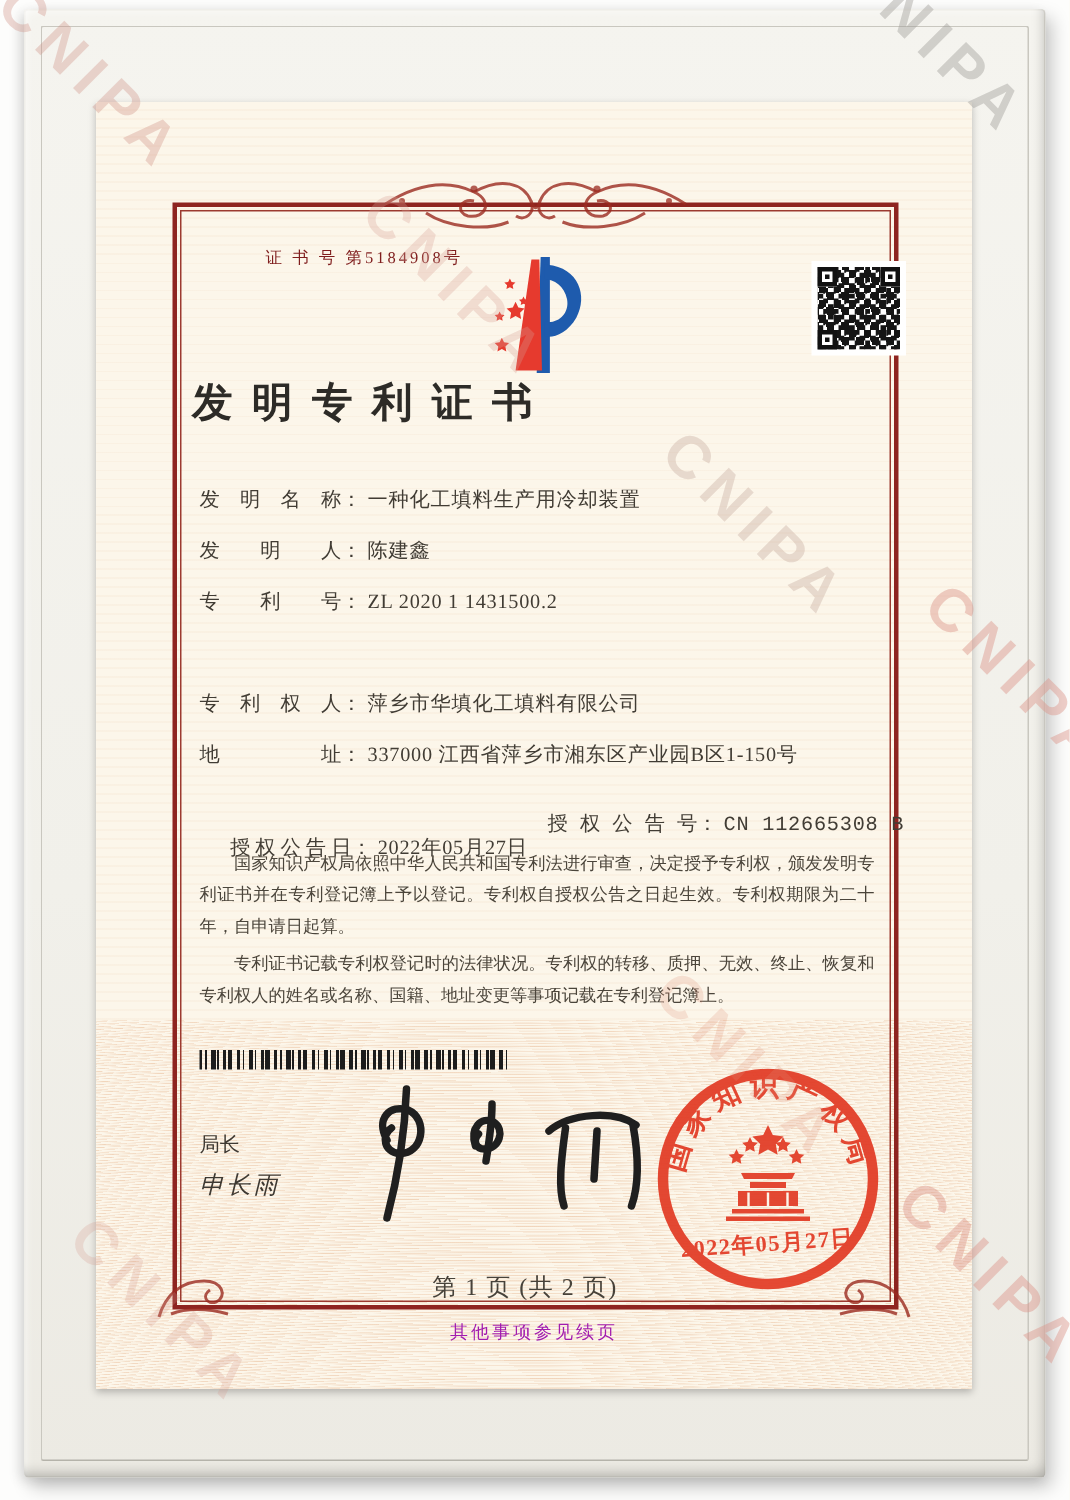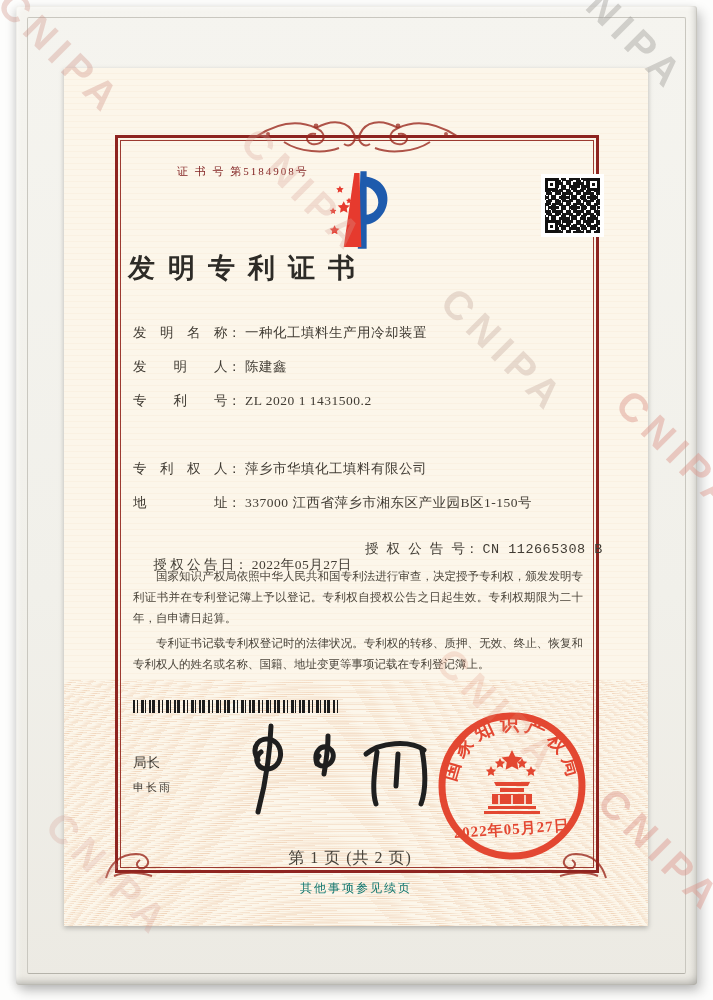--- a/index.html
+++ b/index.html
@@ -58,27 +58,27 @@
   .paras{position:absolute;left:69px;top:498px;width:450px;font-size:11.5px;
          color:#4b453b;line-height:1.82;text-align:justify;}
   .paras p{margin:0 0 4px 0;text-indent:2em;}
   
   .barcode{position:absolute;left:69px;top:632px;width:205px;height:13px;background:
       repeating-linear-gradient(90deg,#1c1c1c 0 2px,transparent 2px 4px,#1c1c1c 4px 5px,
       transparent 5px 8px,#1c1c1c 8px 11px,transparent 11px 12px,#1c1c1c 12px 13px,
       transparent 13px 16px,#1c1c1c 16px 18px,transparent 18px 19px,#1c1c1c 19px 22px,
       transparent 22px 25px);}
   .signer-title{position:absolute;left:69px;top:686px;font-size:13.5px;color:#3e3932;text-align:center;}
-  .signer-name{position:absolute;left:69px;top:712px;font-size:11px;color:#3e3932;letter-spacing:2px;}
+  .signer-name{position:absolute;left:69px;top:712px;font-size:16px;color:#3e3932;letter-spacing:2px;font-style:italic;}
   .signature{position:absolute;left:150px;top:652px;width:250px;height:100px;}
   .seal{position:absolute;left:372px;top:642px;width:152px;height:152px;}
   .page-indicator{position:absolute;left:47px;width:478px;top:780px;text-align:center;
          font-size:16px;color:#47423a;letter-spacing:1px;}
   .continuation{position:absolute;left:0;width:584px;top:812px;text-align:center;
-         font-size:12px;color:#0f766e;letter-spacing:2px;}
+         font-size:12px;color:#a21caf;letter-spacing:2px;}
   
   .wm{position:absolute;font-family:"Liberation Sans","DejaVu Sans",sans-serif;
       font-weight:bold;font-size:40px;letter-spacing:7px;transform:rotate(45deg);
       pointer-events:none;z-index:40;}
   .wm1{left:-18px;top:30px;color:rgba(205,140,130,.34);}
   .wm2{left:545px;top:6px;color:rgba(158,156,150,.42);}
   .wm3{left:225px;top:168px;color:rgba(216,160,150,.30);}
   .wm4{left:425px;top:328px;color:rgba(190,162,150,.34);}
   .wm5{left:600px;top:430px;color:rgba(219,148,138,.45);}
   .wm6{left:420px;top:688px;color:rgba(224,142,120,.22);}

